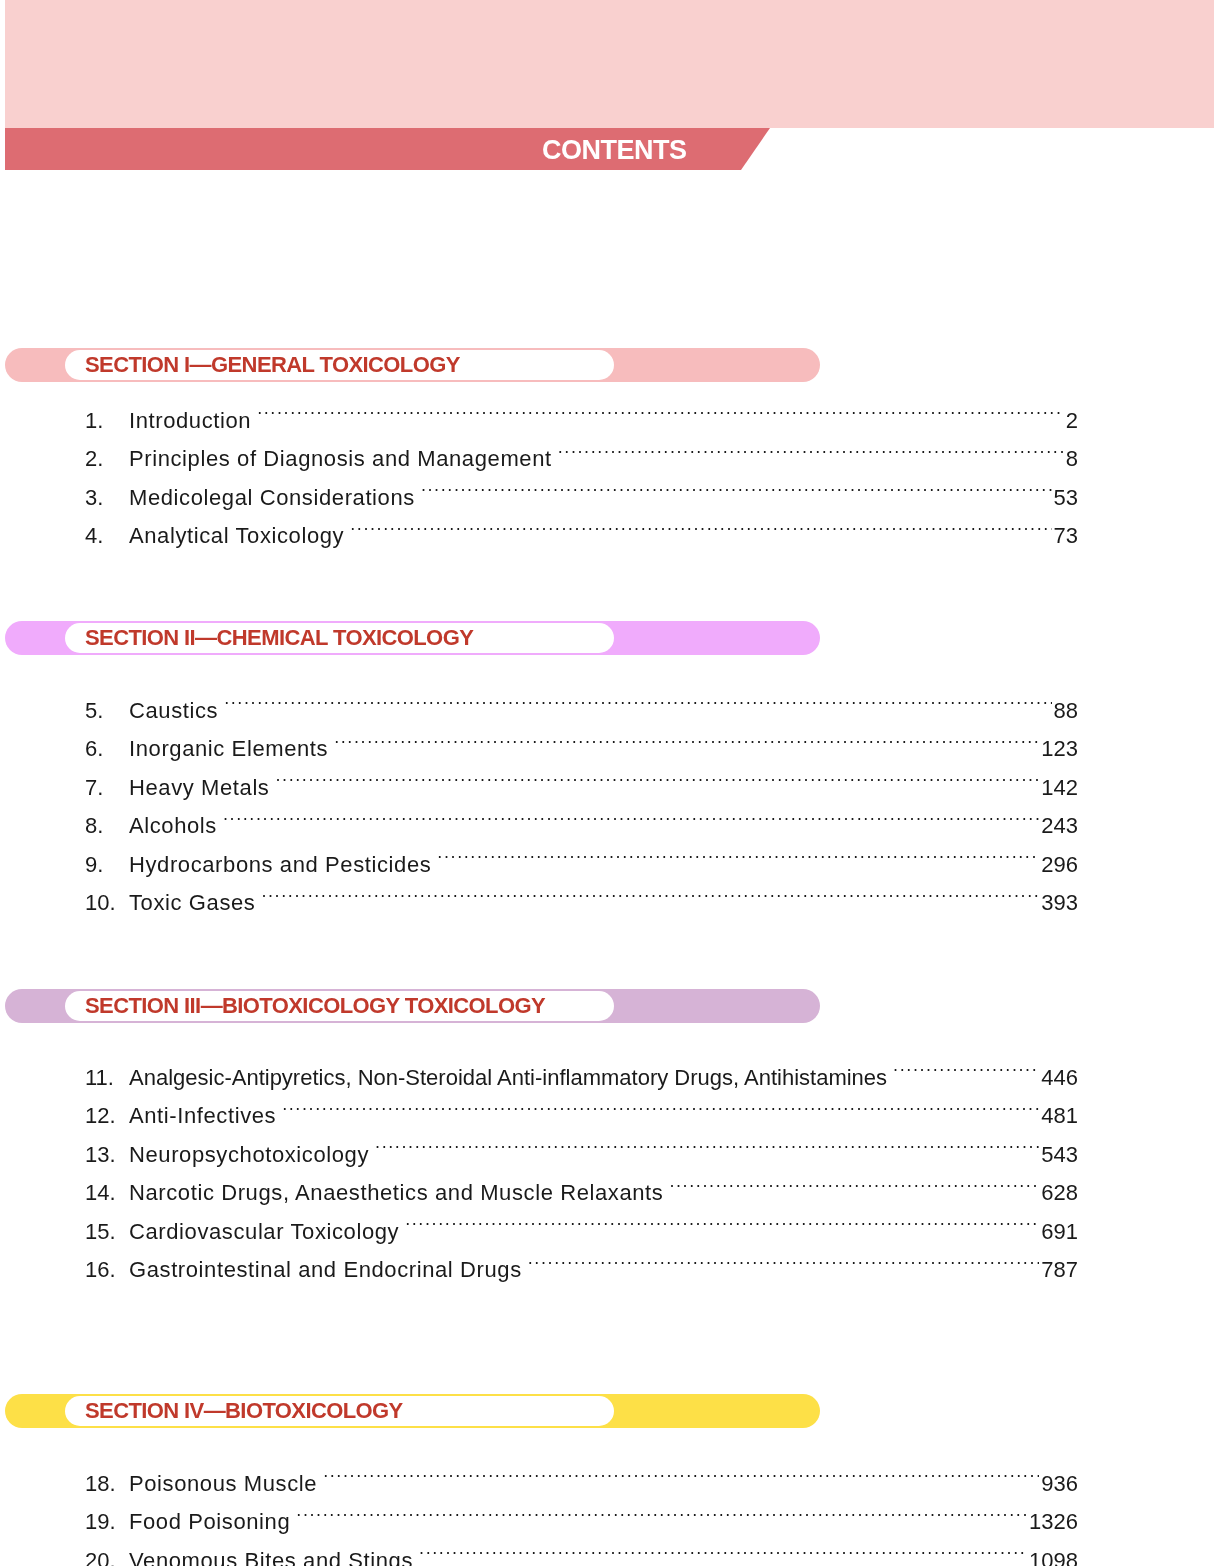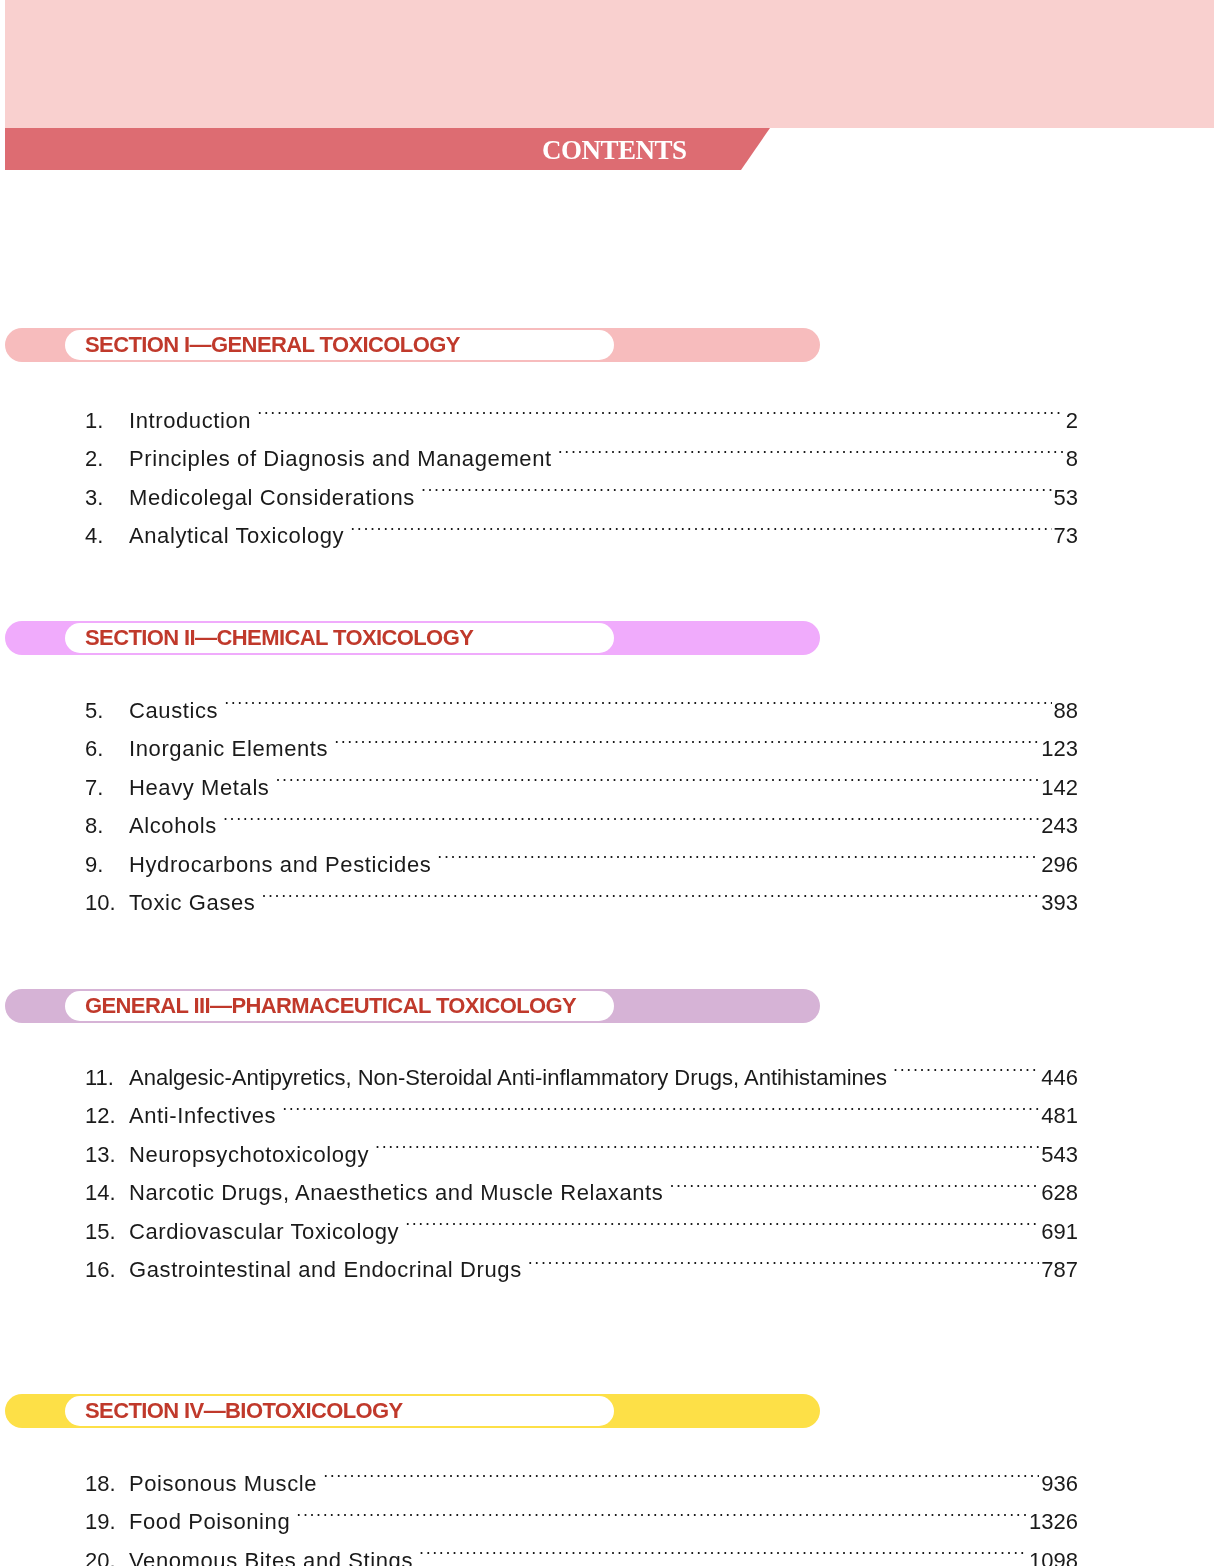--- a/index.html
+++ b/index.html
@@ -21,21 +21,21 @@
     .title-bar {
       position: absolute;
       left: 5px; top: 128px;
       width: 765px; height: 42px;
       background: #dd6c72;
       clip-path: polygon(0 0, 100% 0, 736px 100%, 0 100%);
     }
     .title-text {
       position: absolute;
       left: 542px; top: 133px;
-      font-family: Liberation Serif, serif;
+      font-family: Liberation Sans, sans-serif;
       font-weight: bold;
       font-size: 27px;
       color: #ffffff;
       letter-spacing: -0.5px;
       line-height: 34px;
     }
     .section-bar {
       position: absolute;
       left: 5px;
       width: 815px; height: 34px;
@@ -107,21 +107,21 @@
       text-align: right;
     }
   </style>
 </head>
 <body>
 
 <div class="top-band"></div>
 <div class="title-bar"></div>
 <div class="title-text">CONTENTS</div>
 
-<div class="section-bar" style="top:328px; background:#f7bcbd;">
+<div class="section-bar" style="top:348px; background:#f7bcbd;">
   <div class="section-pill"></div>
   <div class="section-title">SECTION I—GENERAL TOXICOLOGY</div>
 </div>
 <ul class="toc-list" style="top:389px;">
   <li class="toc-row">
     <span class="toc-num">1.</span>
     <span class="toc-title">Introduction</span>
     <span class="toc-dots"></span>
     <span class="toc-page">2</span>
   </li>
@@ -183,21 +183,21 @@
   <li class="toc-row">
     <span class="toc-num">10.</span>
     <span class="toc-title">Toxic Gases</span>
     <span class="toc-dots"></span>
     <span class="toc-page">393</span>
   </li>
 </ul>
 
 <div class="section-bar" style="top:989px; background:#d6b3d6;">
   <div class="section-pill"></div>
-  <div class="section-title">GENERAL III—PHARMACEUTICAL TOXICOLOGY</div>
+  <div class="section-title">SECTION III—BIOTOXICOLOGY TOXICOLOGY</div>
 </div>
 <ul class="toc-list" style="top:1046px;">
   <li class="toc-row">
     <span class="toc-num">11.</span>
     <span class="toc-title tight">Analgesic-Antipyretics, Non-Steroidal Anti-inflammatory Drugs, Antihistamines</span>
     <span class="toc-dots"></span>
     <span class="toc-page">446</span>
   </li>
   <li class="toc-row">
     <span class="toc-num">12.</span>

